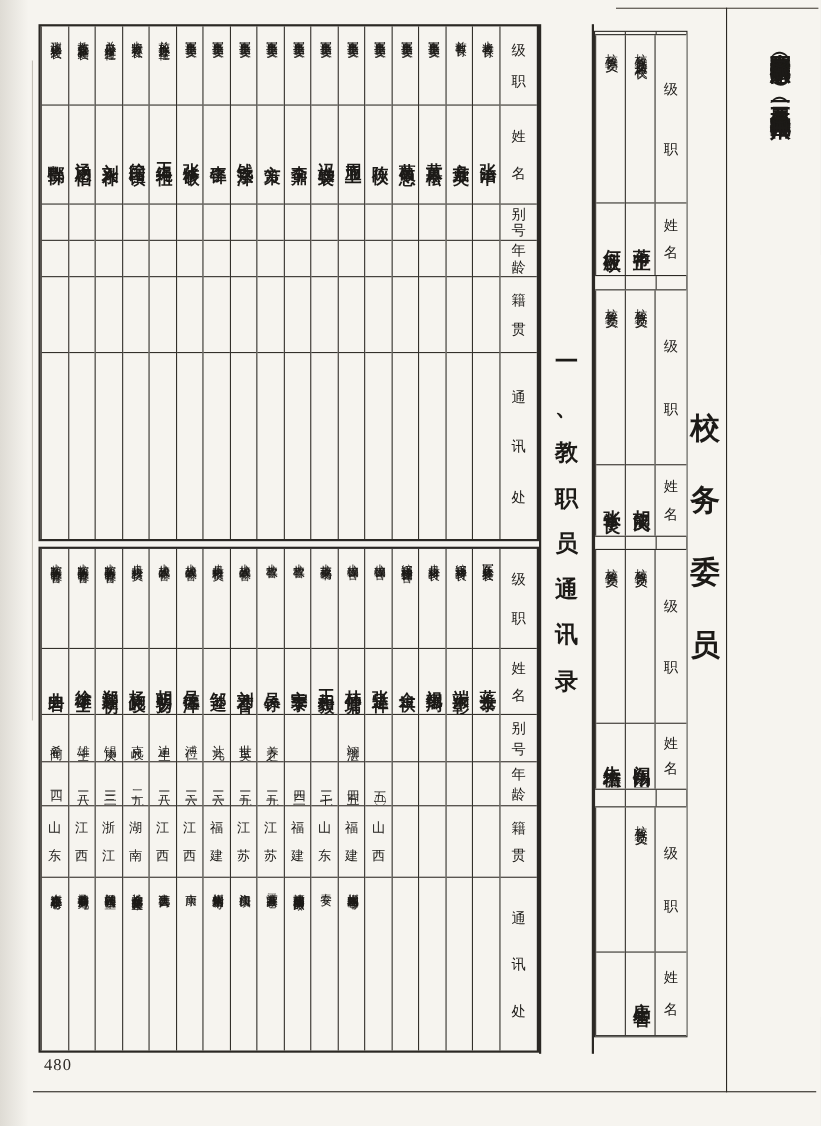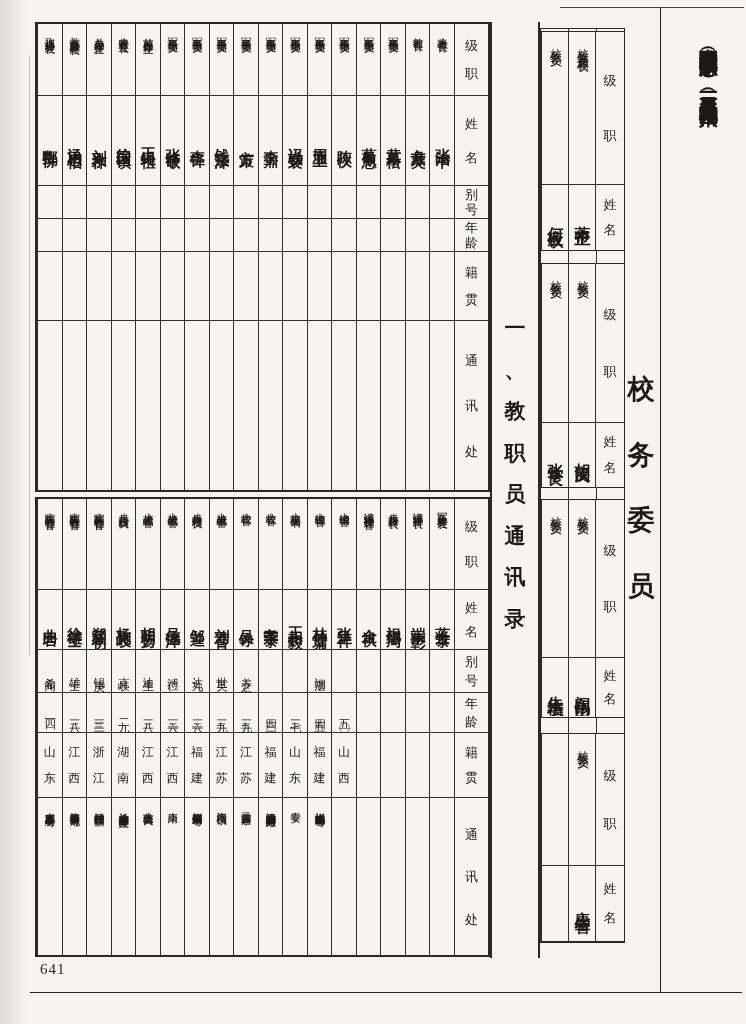--- a/index.html
+++ b/index.html
@@ -1020,14 +1020,14 @@
             <span>山</span>
             <span>东</span>
           </div>
         </div>
         <div class="cell address" style="height: 158px;">
           <div class="vtext">本京上浮桥小胶巷二号</div>
         </div>
       </div>
     </div>
 
-  <div class="page-number">641</div>
+  <div class="page-number">480</div>
 </div>
 
 </body></html>

